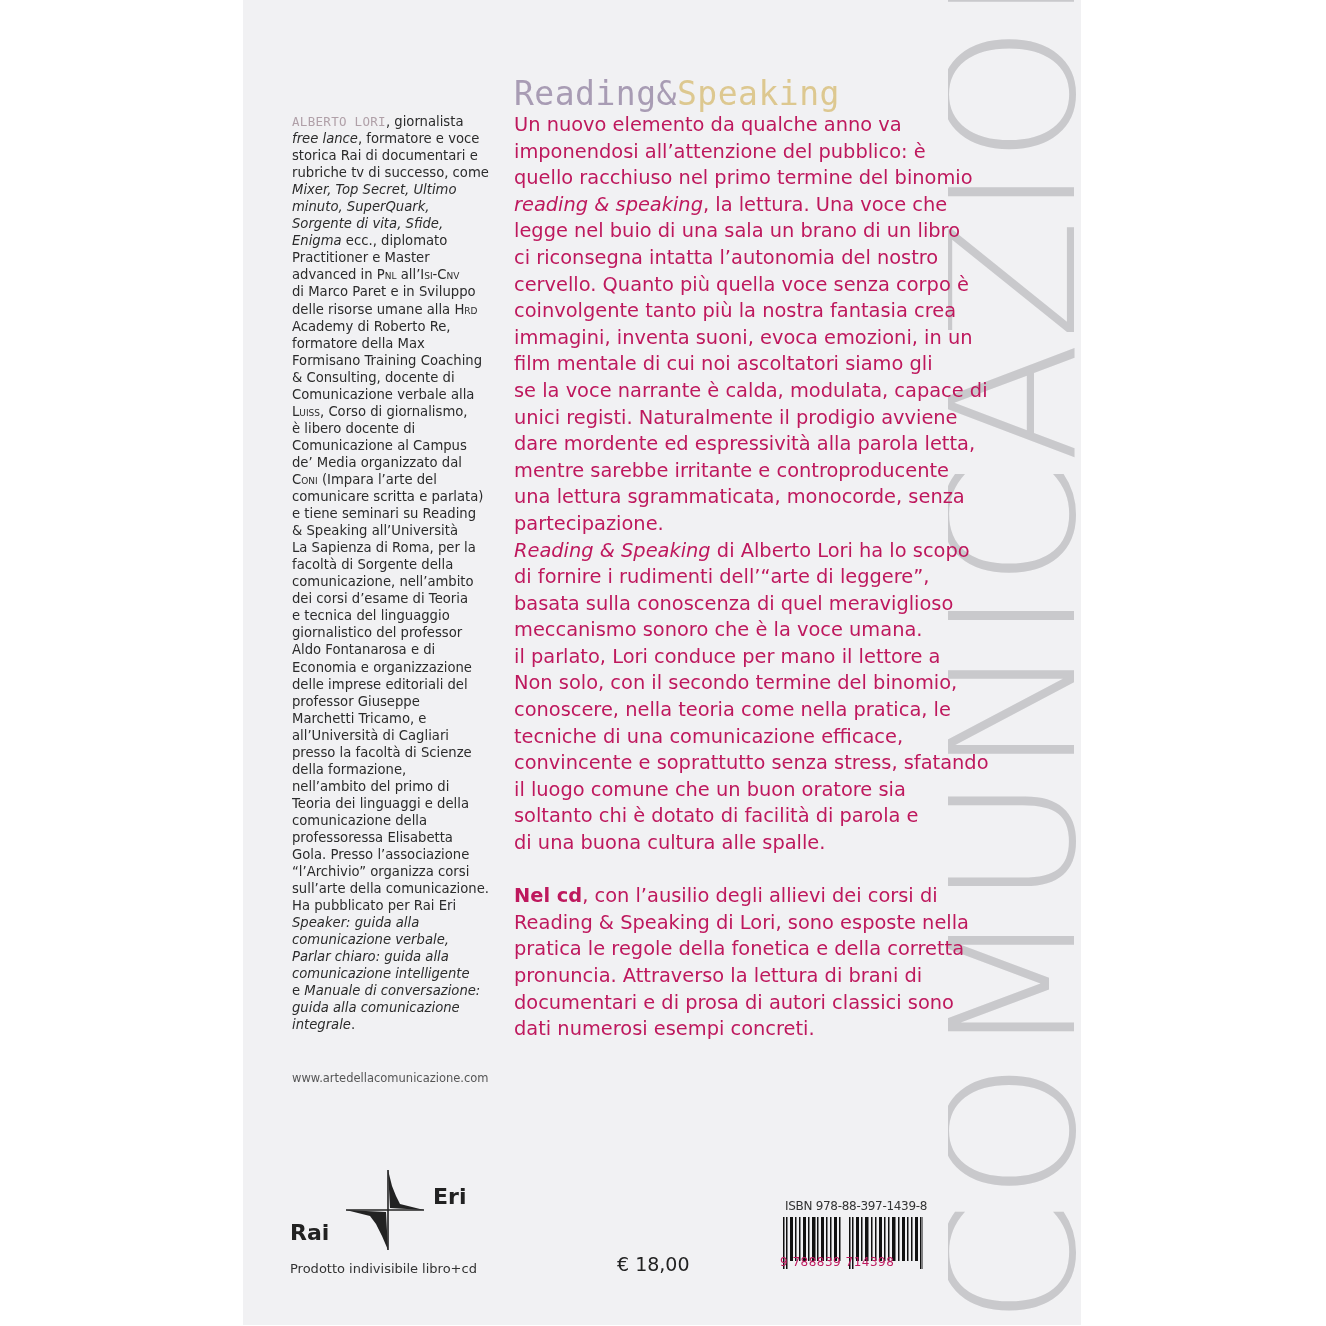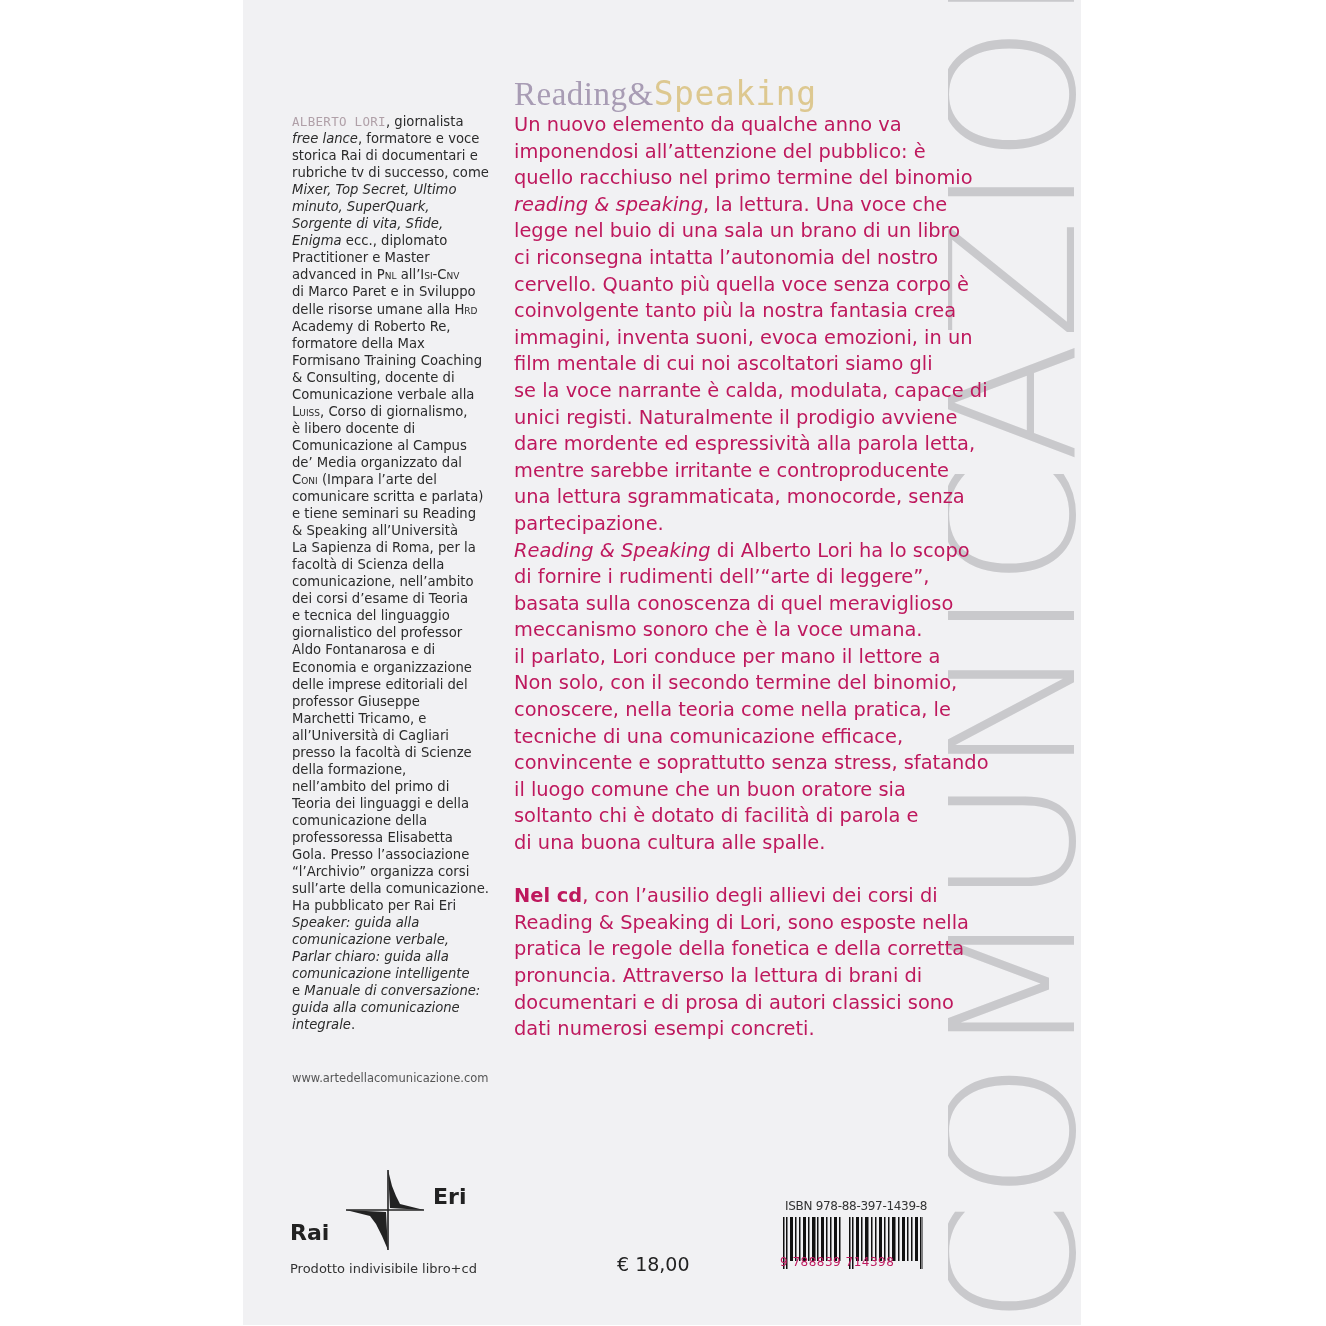--- a/index.html
+++ b/index.html
@@ -6,21 +6,21 @@
   body { width: 1326px; height: 1326px; position: relative; overflow: hidden; font-family: "DejaVu Sans", sans-serif; color: #2a2a2a; }
   .cover { position: absolute; left: 243px; top: 0; width: 838px; height: 1325px; background: #f1f1f3; overflow: hidden; }
   .vertical-word { position: absolute; left: 948px; top: 0; width: 132px; height: 1325px; overflow: hidden; }
   .vertical-word span { position: absolute; left: 0; top: 1325px; transform-origin: 0 0; transform: rotate(-90deg); white-space: nowrap; font-family: "DejaVu Sans", sans-serif; font-weight: 300; font-size: 176px; letter-spacing: 2px; color: #c9c9cc; line-height: 132px; height: 132px; display: block; }
   .bio { position: absolute; left: 292px; top: 113px; width: 215px; font-size: 13.2px; line-height: 17.05px; color: #2b2b2b; }
   .bio .author { font-family: "DejaVu Sans Mono", monospace; color: #b0a0a8; font-size: 12.5px; letter-spacing: 0.3px; }
   .bio i { font-style: italic; text-align: center; }
   .sc { font-variant: small-caps; }
   .website { position: absolute; left: 292px; top: 1071px; font-size: 11.5px; color: #555; }
   .title { position: absolute; left: 514px; top: 72px; font-family: "DejaVu Sans Mono", monospace; font-size: 33px; letter-spacing: 0.5px; line-height: 44px; }
-  .title .t1 { color: #a89cb4; font-family: Liberation Serif, serif; }
+  .title .t1 { color: #a89cb4; }
   .title .t2 { color: #ddc890; }
   .main { position: absolute; left: 514px; top: 112px; width: 500px; font-size: 19.4px; line-height: 26.6px; color: #be185d; }
   .logo { position: absolute; left: 290px; top: 1166px; width: 190px; height: 90px; }
   .logo .rai { position: absolute; left: 0; top: 18px; font-weight: bold; font-size: 22px; color: #222; margin-top: 36px; }
   .logo .eri { position: absolute; left: 143px; top: 18px; font-weight: bold; font-size: 22px; color: #222; }
   .logo svg { position: absolute; left: 52px; top: 0; }
   .product { position: absolute; left: 290px; top: 1261px; font-size: 13px; color: #333; }
   .price { position: absolute; left: 617px; top: 1253px; font-size: 19px; color: #222; }
   .isbn-label { position: absolute; left: 785px; top: 1199px; font-size: 12px; color: #333; letter-spacing: -0.3px; }
   .barcode { position: absolute; left: 783px; top: 1217px; width: 140px; height: 52px; }
@@ -60,21 +60,21 @@
       <div><span>Comunicazione verbale alla</span></div>
       <div><span class="sc">Luiss</span><span>, Corso di giornalismo,</span></div>
       <div><span>è libero docente di</span></div>
       <div><span>Comunicazione al Campus</span></div>
       <div><span>de’ Media organizzato dal</span></div>
       <div><span class="sc">Coni</span><span> (Impara l’arte del</span></div>
       <div><span>comunicare scritta e parlata)</span></div>
       <div><span>e tiene seminari su Reading</span></div>
       <div><span>&amp; Speaking all’Università</span></div>
       <div><span>La Sapienza di Roma, per la</span></div>
-      <div><span>facoltà di Scienza della</span></div>
+      <div><span>facoltà di Sorgente della</span></div>
       <div><span>comunicazione, nell’ambito</span></div>
       <div><span>dei corsi d’esame di Teoria</span></div>
       <div><span>e tecnica del linguaggio</span></div>
       <div><span>giornalistico del professor</span></div>
       <div><span>Aldo Fontanarosa e di</span></div>
       <div><span>Economia e organizzazione</span></div>
       <div><span>delle imprese editoriali del</span></div>
       <div><span>professor Giuseppe</span></div>
       <div><span>Marchetti Tricamo, e</span></div>
       <div><span>all’Università di Cagliari</span></div>

